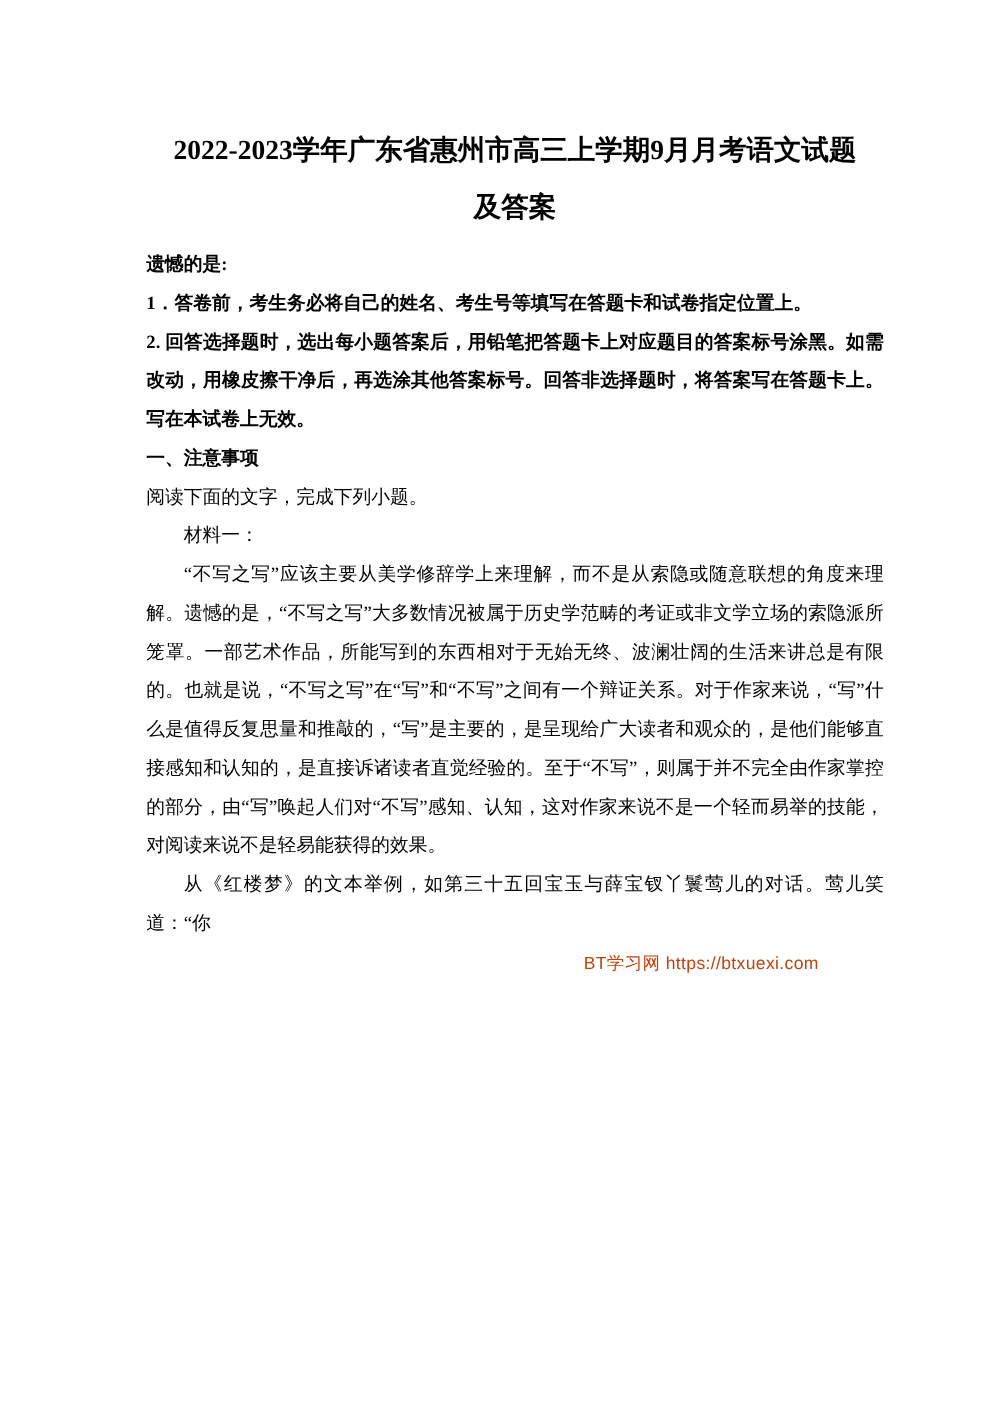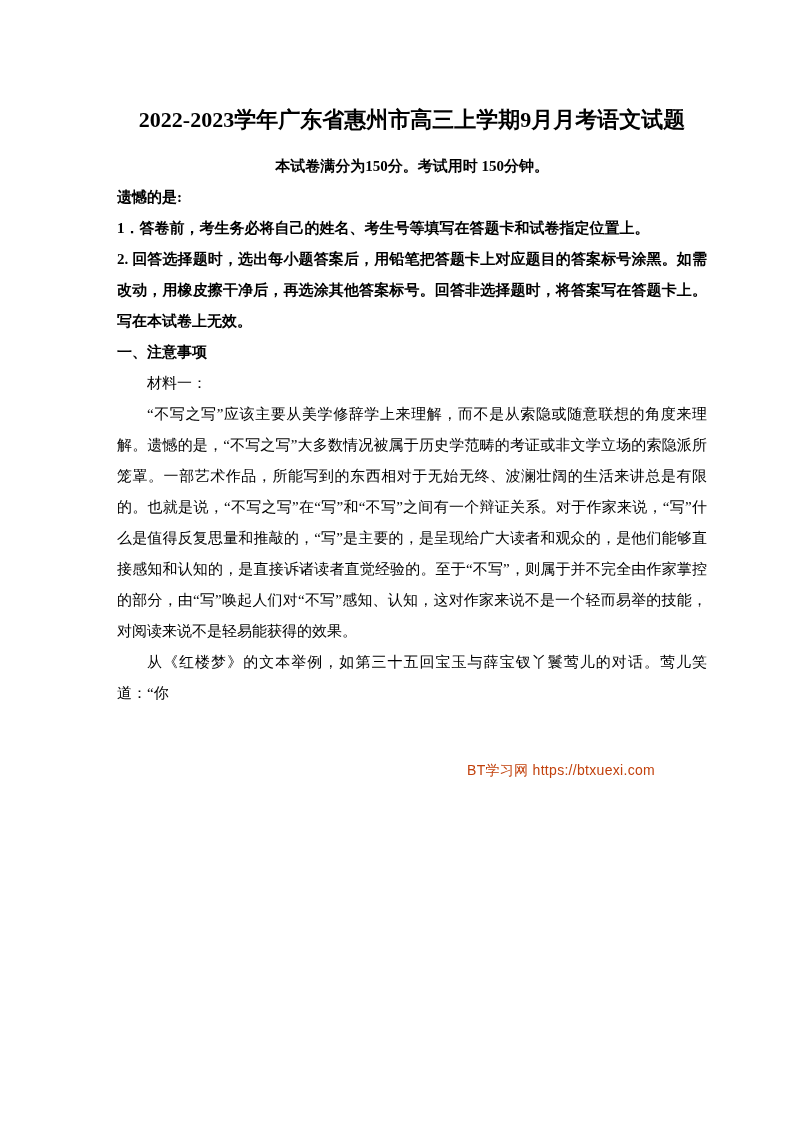--- a/index.html
+++ b/index.html
@@ -58,30 +58,31 @@
     letter-spacing: 0.3px;
   }
 </style>
 </head>
 <body>
 
 <div class="page">
 
   <h1 class="title">
     <span class="title-line">2022-2023学年广东省惠州市高三上学期9月月考语文试题</span>
+    <span class="title-line">及答案</span>
   </h1>
 
-  <p class="subtitle bold center">本试卷满分为150分。考试用时 150分钟。</p>
 
   <p class="bold">遗憾的是:</p>
   <p class="bold">1．答卷前，考生务必将自己的姓名、考生号等填写在答题卡和试卷指定位置上。</p>
   <p class="bold">2. 回答选择题时，选出每小题答案后，用铅笔把答题卡上对应题目的答案标号涂黑。如需改动，用橡皮擦干净后，再选涂其他答案标号。回答非选择题时，将答案写在答题卡上。写在本试卷上无效。</p>
 
   <p class="bold">一、注意事项</p>
 
+  <p>阅读下面的文字，完成下列小题。</p>
   <p class="indent">材料一：</p>
 
   <p class="indent">“不写之写”应该主要从美学修辞学上来理解，而不是从索隐或随意联想的角度来理解。遗憾的是，“不写之写”大多数情况被属于历史学范畴的考证或非文学立场的索隐派所笼罩。一部艺术作品，所能写到的东西相对于无始无终、波澜壮阔的生活来讲总是有限的。也就是说，“不写之写”在“写”和“不写”之间有一个辩证关系。对于作家来说，“写”什么是值得反复思量和推敲的，“写”是主要的，是呈现给广大读者和观众的，是他们能够直接感知和认知的，是直接诉诸读者直觉经验的。至于“不写”，则属于并不完全由作家掌控的部分，由“写”唤起人们对“不写”感知、认知，这对作家来说不是一个轻而易举的技能，对阅读来说不是轻易能获得的效果。</p>
   <p class="indent">从《红楼梦》的文本举例，如第三十五回宝玉与薛宝钗丫鬟莺儿的对话。莺儿笑道：“你</p>
 
   <div class="watermark">BT学习网 https://btxuexi.com</div>
 
 </div>
 
 </body></html>

